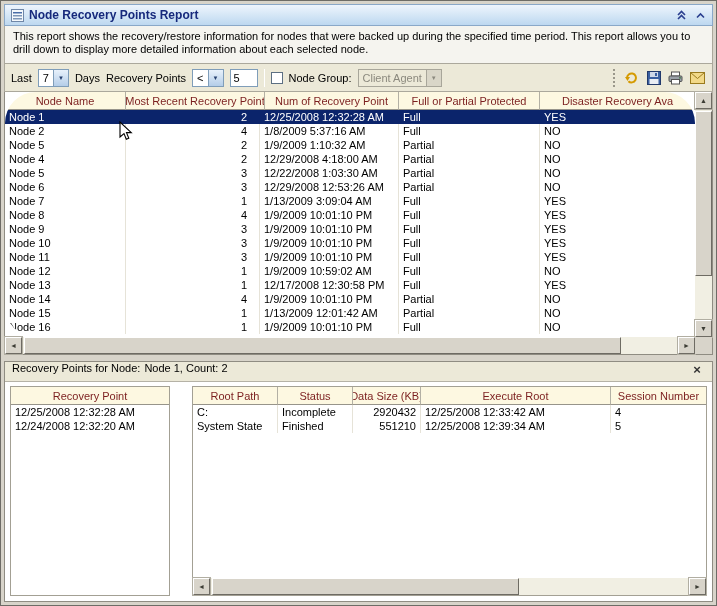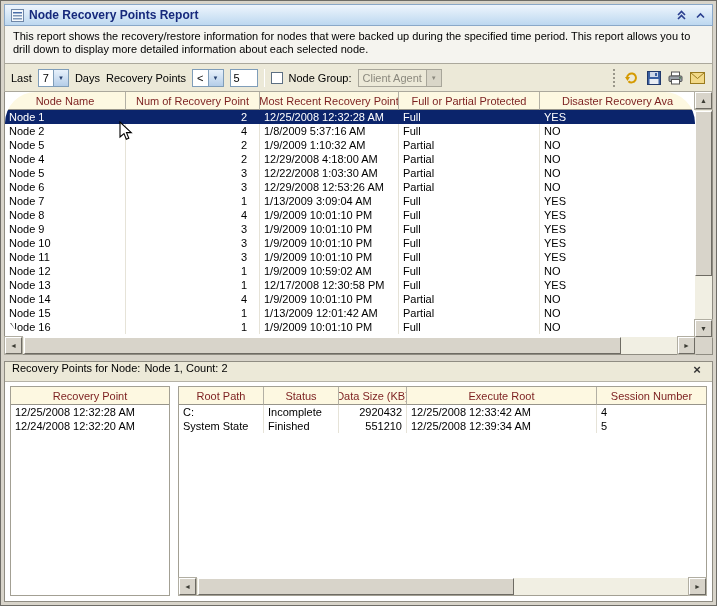--- a/index.html
+++ b/index.html
@@ -69,21 +69,21 @@
   .hthumb2 { top:0; bottom:0; left:2px; width:64%; }
   .sb-corner { flex:0 0 17px; background:#d8d4ca; }
 
   .gap { flex:0 0 6px; }
 
   
   .panel { flex:1; min-height:0; border:1px solid #8f8c82; background:#fff; display:flex; flex-direction:column; }
   .panel-head { flex:0 0 20px; background:#ece9d8; border-bottom:1px solid #b5b2a6;
                 display:flex; padding:0 7px; gap:4px; }
   .panel-close { margin-left:auto; width:16px; text-align:center; font-size:13px; font-weight:bold; color:#333; cursor:default; }
-  .panel-body { flex:1; min-height:0; display:flex; padding:4px 5px 5px 5px; gap:8px; background:#fff; }
+  .panel-body { flex:1; min-height:0; display:flex; padding:4px 5px 5px 5px; gap:22px; background:#fff; }
 
   .subtable { border:1px solid #a3a094; display:flex; flex-direction:column; min-width:0; }
   .lt { flex:0 0 160px; }
   .rt { flex:1; }
   .sthead { display:flex; flex:0 0 18px; background:#fdf8e1; color:#7b1e1e; }
   .sth { display:flex; align-items:center; justify-content:center; border-right:1px solid #b3b0a4;
          border-bottom:1px solid #97948a; overflow:hidden; white-space:nowrap; padding:0 2px; }
   .strow { display:flex; height:14px; background:#fff; }
   .stc { display:flex; align-items:center; padding:0 4px; white-space:nowrap; overflow:hidden;
          border-right:1px solid #e6e3d8; }
@@ -175,22 +175,22 @@
           </svg>
       </span>
     </span>
   </div>
 
   <div class="grid-wrap">
     <div class="grid-main">
       <div class="grid-table">
         <div class="ghead">
           <div class="gh w1">Node Name</div>
+          <div class="gh w3">Most Recent Recovery Point</div>
           <div class="gh w2">Num of Recovery Point</div>
-          <div class="gh w3">Most Recent Recovery Point</div>
           <div class="gh w4">Full or Partial Protected</div>
           <div class="gh w5">Disaster Recovery Ava</div>
         </div>
         <div class="gbody">
           <div class="trow selected">
               <div class="c w1">Node 1</div>
               <div class="c cnum w2">2</div>
               <div class="c w3">12/25/2008 12:32:28 AM</div>
               <div class="c w4">Full</div>
               <div class="c w5">YES</div>

